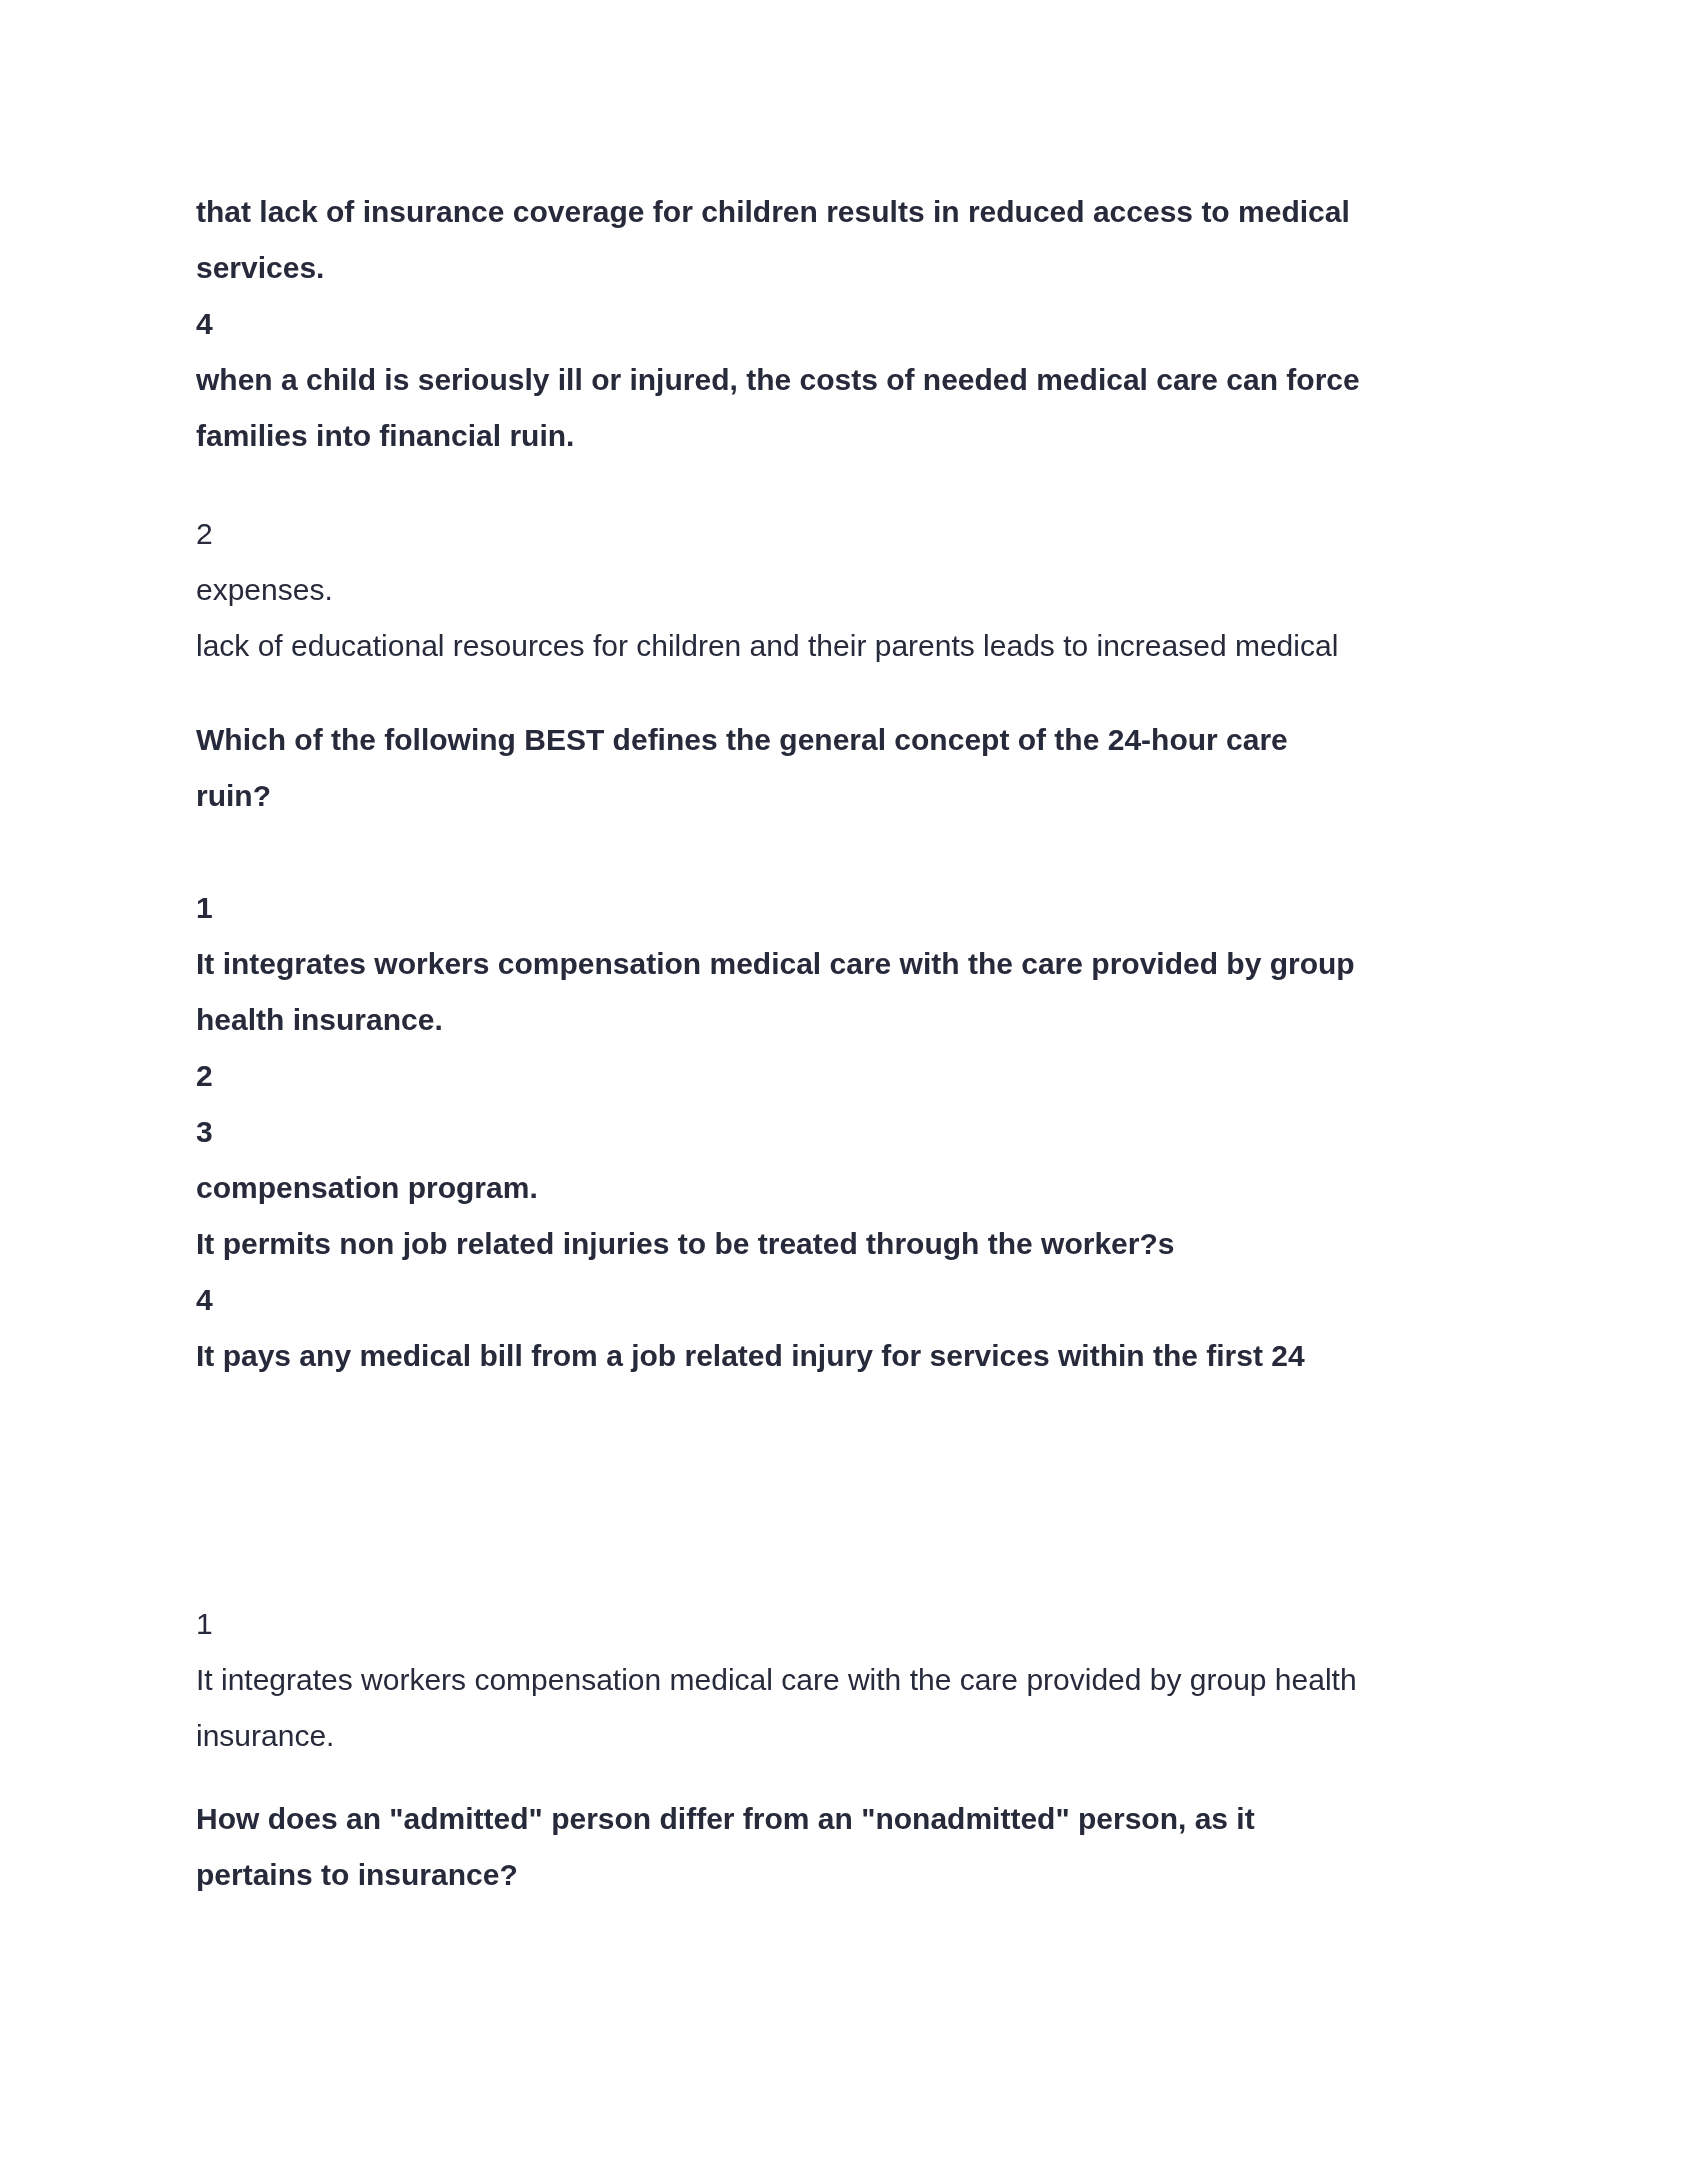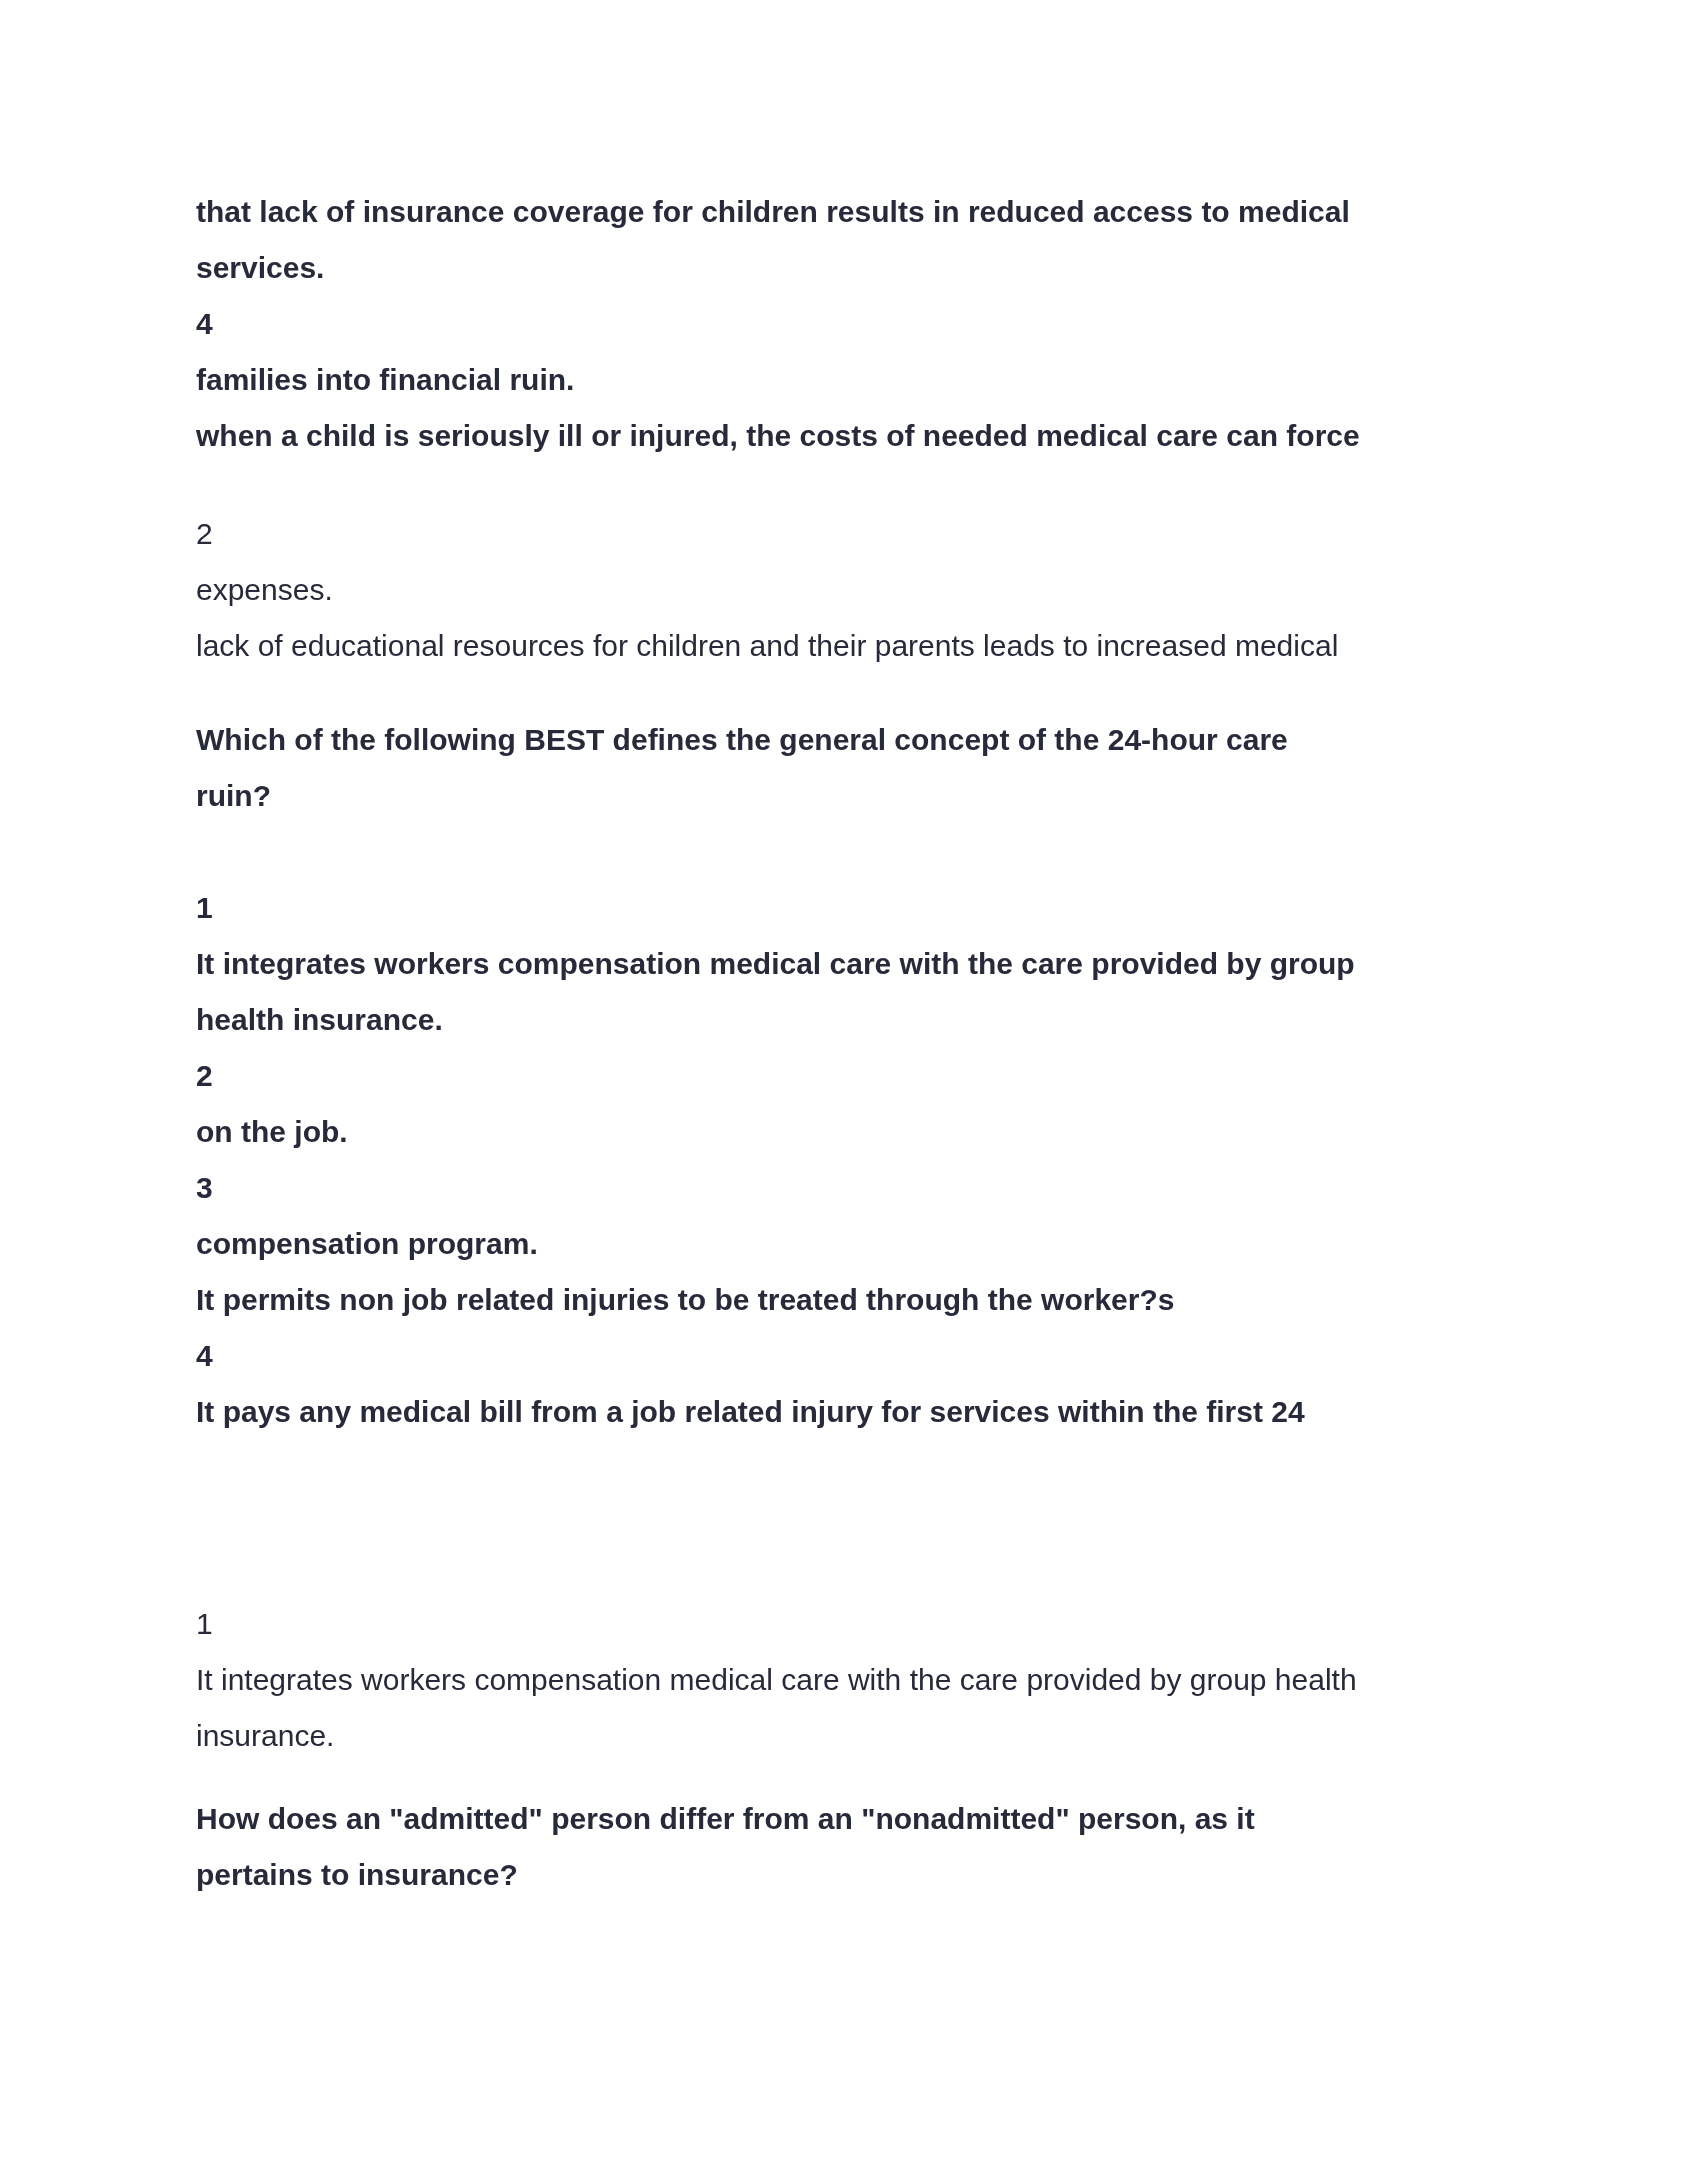--- a/index.html
+++ b/index.html
@@ -46,43 +46,42 @@
 </style>
 </head>
 <body>
 
 <div class="page">
 
   <div id="block-a" class="block bold">
     <span class="line">that lack of insurance coverage for children results in reduced access to medical</span>
     <span class="line">services.</span>
     <span class="line">4</span>
+    <span class="line">when a child is seriously ill or injured, the costs of needed medical care can force</span>
     <span class="line">families into financial ruin.</span>
-    <span class="line">when a child is seriously ill or injured, the costs of needed medical care can force</span>
   </div>
 
   <div id="block-b" class="block regular">
     <span class="line">2</span>
     <span class="line">expenses.</span>
     <span class="line">lack of educational resources for children and their parents leads to increased medical</span>
   </div>
 
   <div id="block-c" class="block bold">
     <span class="line">Which of the following BEST defines the general concept of the 24-hour care</span>
     <span class="line">ruin?</span>
     <span class="blank" style="display:block"></span>
 
     <div>
       <span class="line">1</span>
       <span class="line">It integrates workers compensation medical care with the care provided by group</span>
       <span class="line">health insurance.</span>
     </div>
     <div>
       <span class="line">2</span>
-      <span class="line">on the job.</span>
     </div>
     <div>
       <span class="line">3</span>
       <span class="line">compensation program.</span>
       <span class="line">It permits non job related injuries to be treated through the worker?s</span>
     </div>
     <div>
       <span class="line">4</span>
       <span class="line">It pays any medical bill from a job related injury for services within the first 24</span>
     </div>

